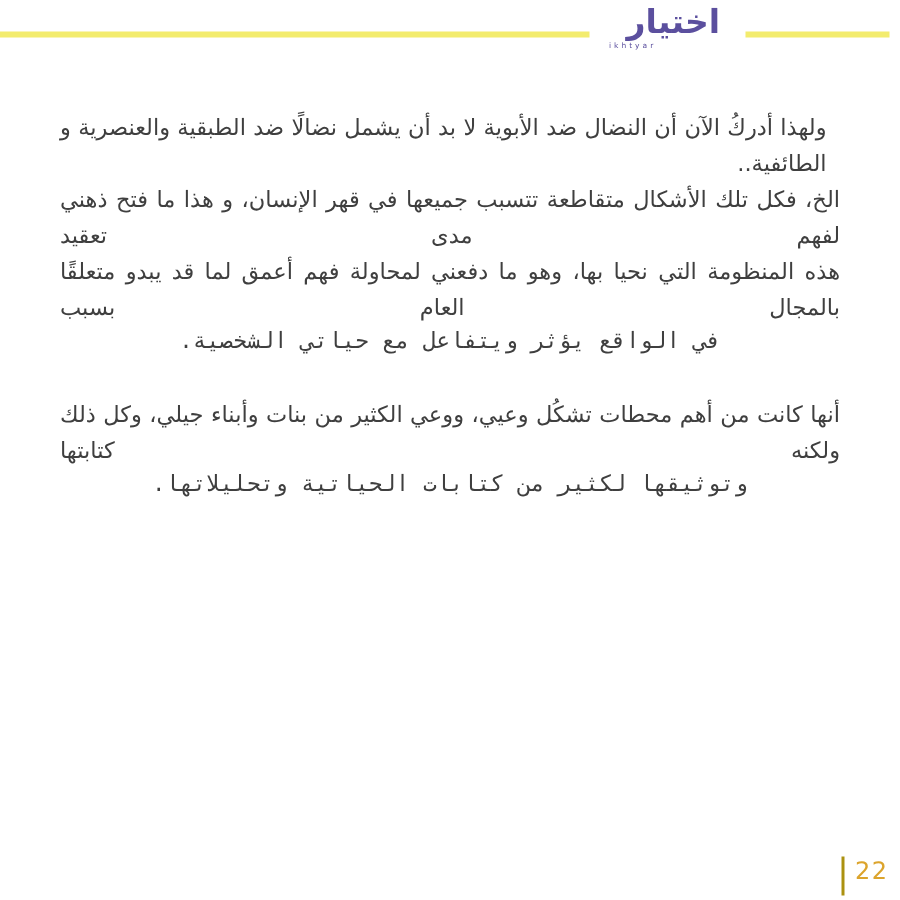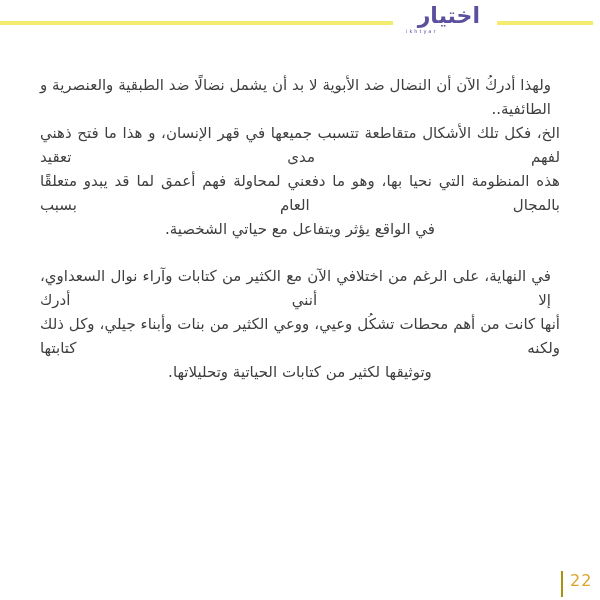--- a/index.html
+++ b/index.html
@@ -64,20 +64,21 @@
   .paragraph + .paragraph { margin-top: 23px; }
 
   .line {
     text-align: justify;
     text-align-last: justify;
   }
   .line-first { padding-right: 9px; }
   .line-last {
     text-align: right;
     text-align-last: center;
+    font-family: Liberation Mono, monospace;
   }
 
   
   .page-marker {
     position: absolute;
     top: 571px;
     left: 561px;
     display: flex;
   }
   .page-bar {
@@ -104,21 +105,20 @@
 </div>
 
 <div class="article">
   <div class="paragraph">
     <div class="line line-first">ولهذا أدركُ الآن أن النضال ضد الأبوية لا بد أن يشمل نضالًا ضد الطبقية والعنصرية و الطائفية..</div>
     <div class="line">الخ، فكل تلك الأشكال متقاطعة تتسبب جميعها في قهر الإنسان، و هذا ما فتح ذهني لفهم مدى تعقيد</div>
     <div class="line">هذه المنظومة التي نحيا بها، وهو ما دفعني لمحاولة فهم أعمق لما قد يبدو متعلقًا بالمجال العام بسبب</div>
     <div class="line line-last">في الواقع يؤثر ويتفاعل مع حياتي الشخصية.</div>
   </div>
   <div class="paragraph">
-    <div class="line line-first">في النهاية، على الرغم من اختلافي الآن مع الكثير من كتابات وآراء نوال السعداوي، إلا أنني أدرك</div>
     <div class="line">أنها كانت من أهم محطات تشكُل وعيي، ووعي الكثير من بنات وأبناء جيلي، وكل ذلك ولكنه كتابتها</div>
     <div class="line line-last">وتوثيقها لكثير من كتابات الحياتية وتحليلاتها.</div>
   </div>
 </div>
 
 <div class="page-marker">
   <div class="page-bar"></div>
   <div class="page-num">22</div>
 </div>
 

